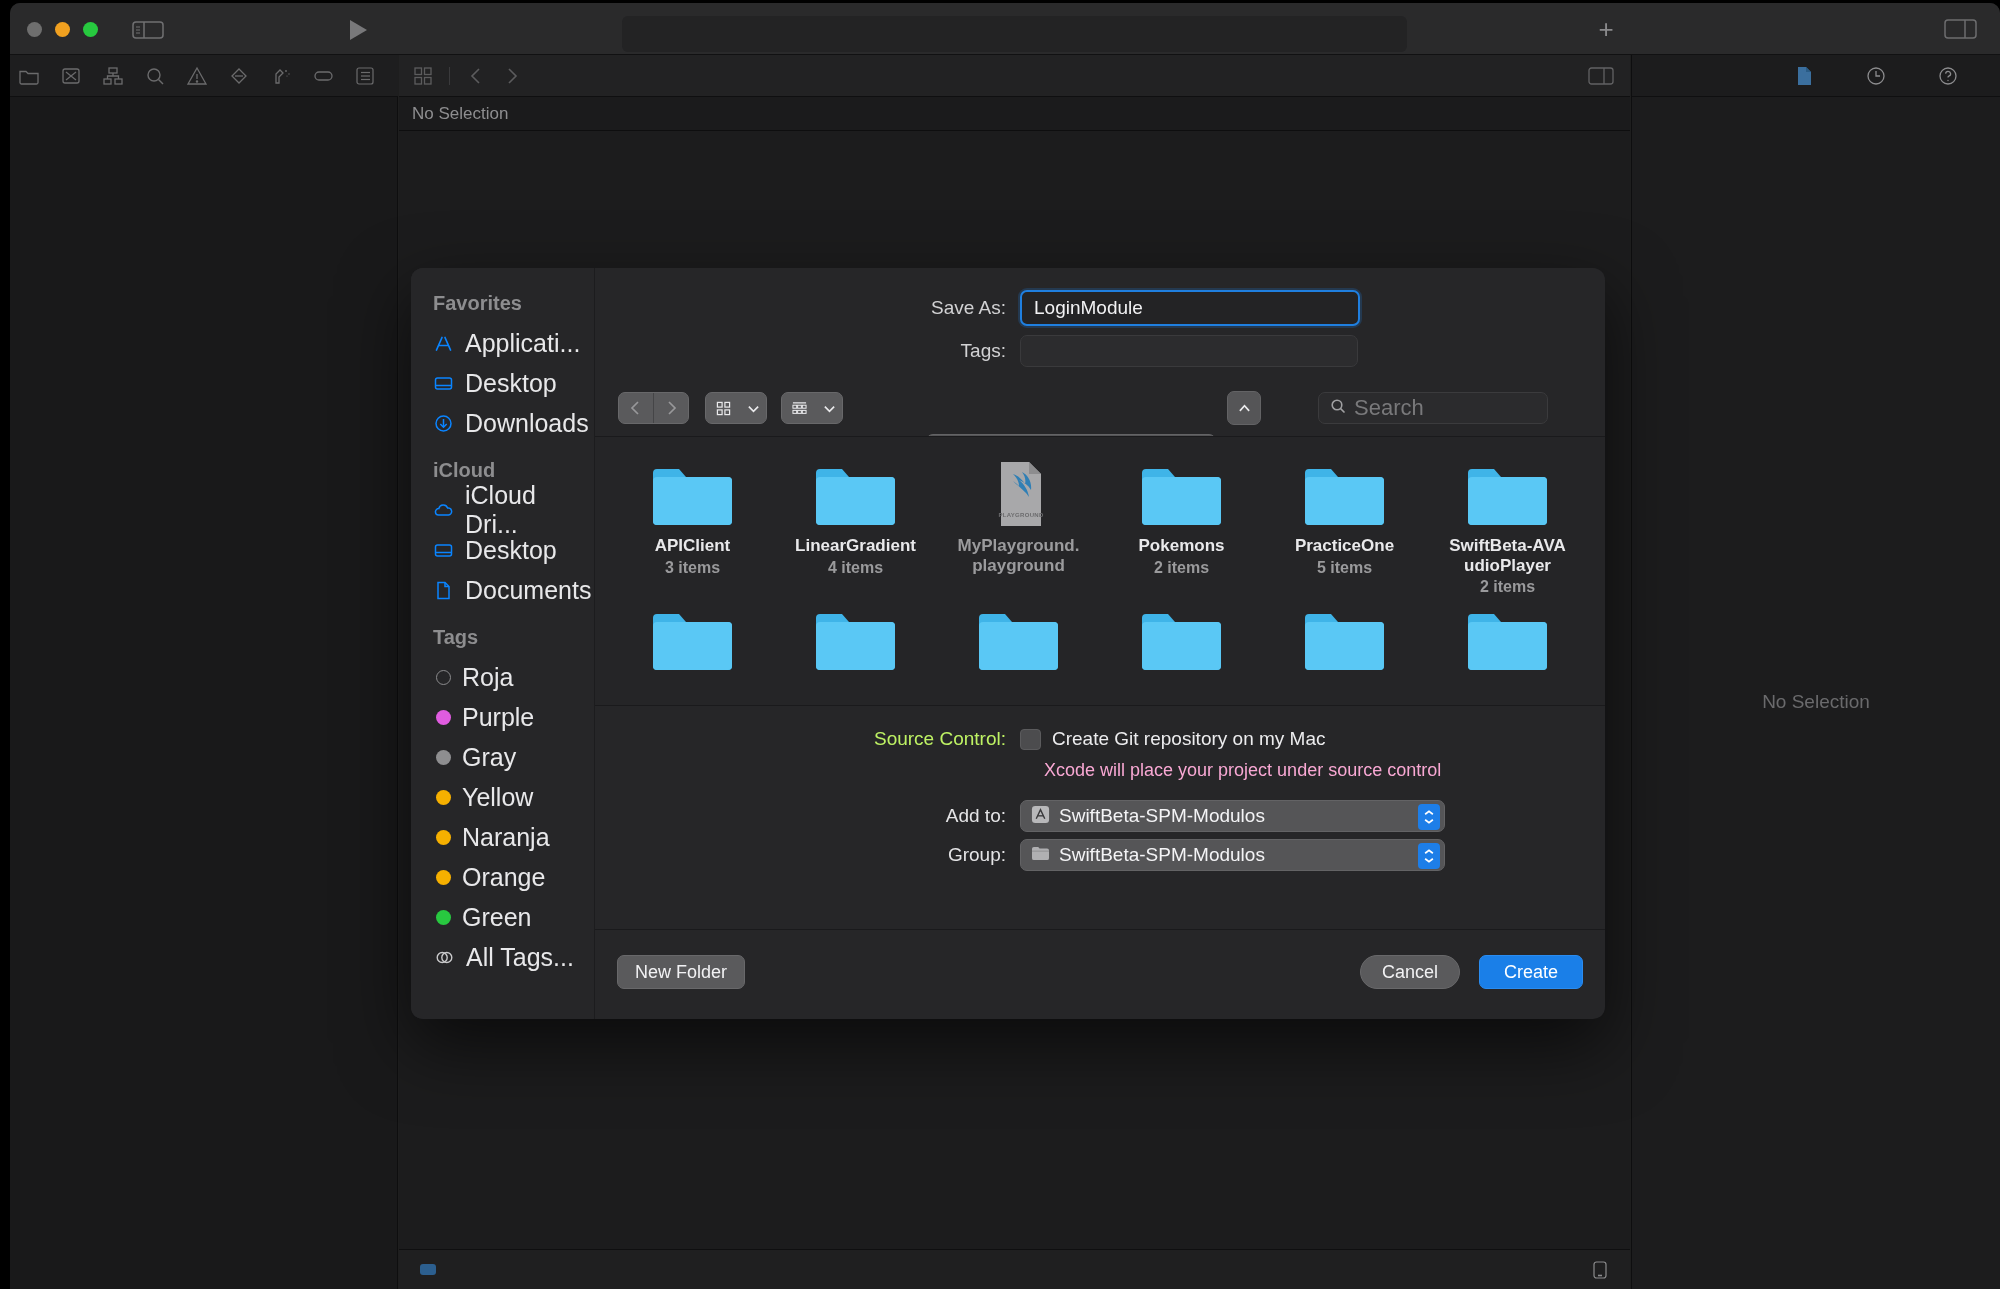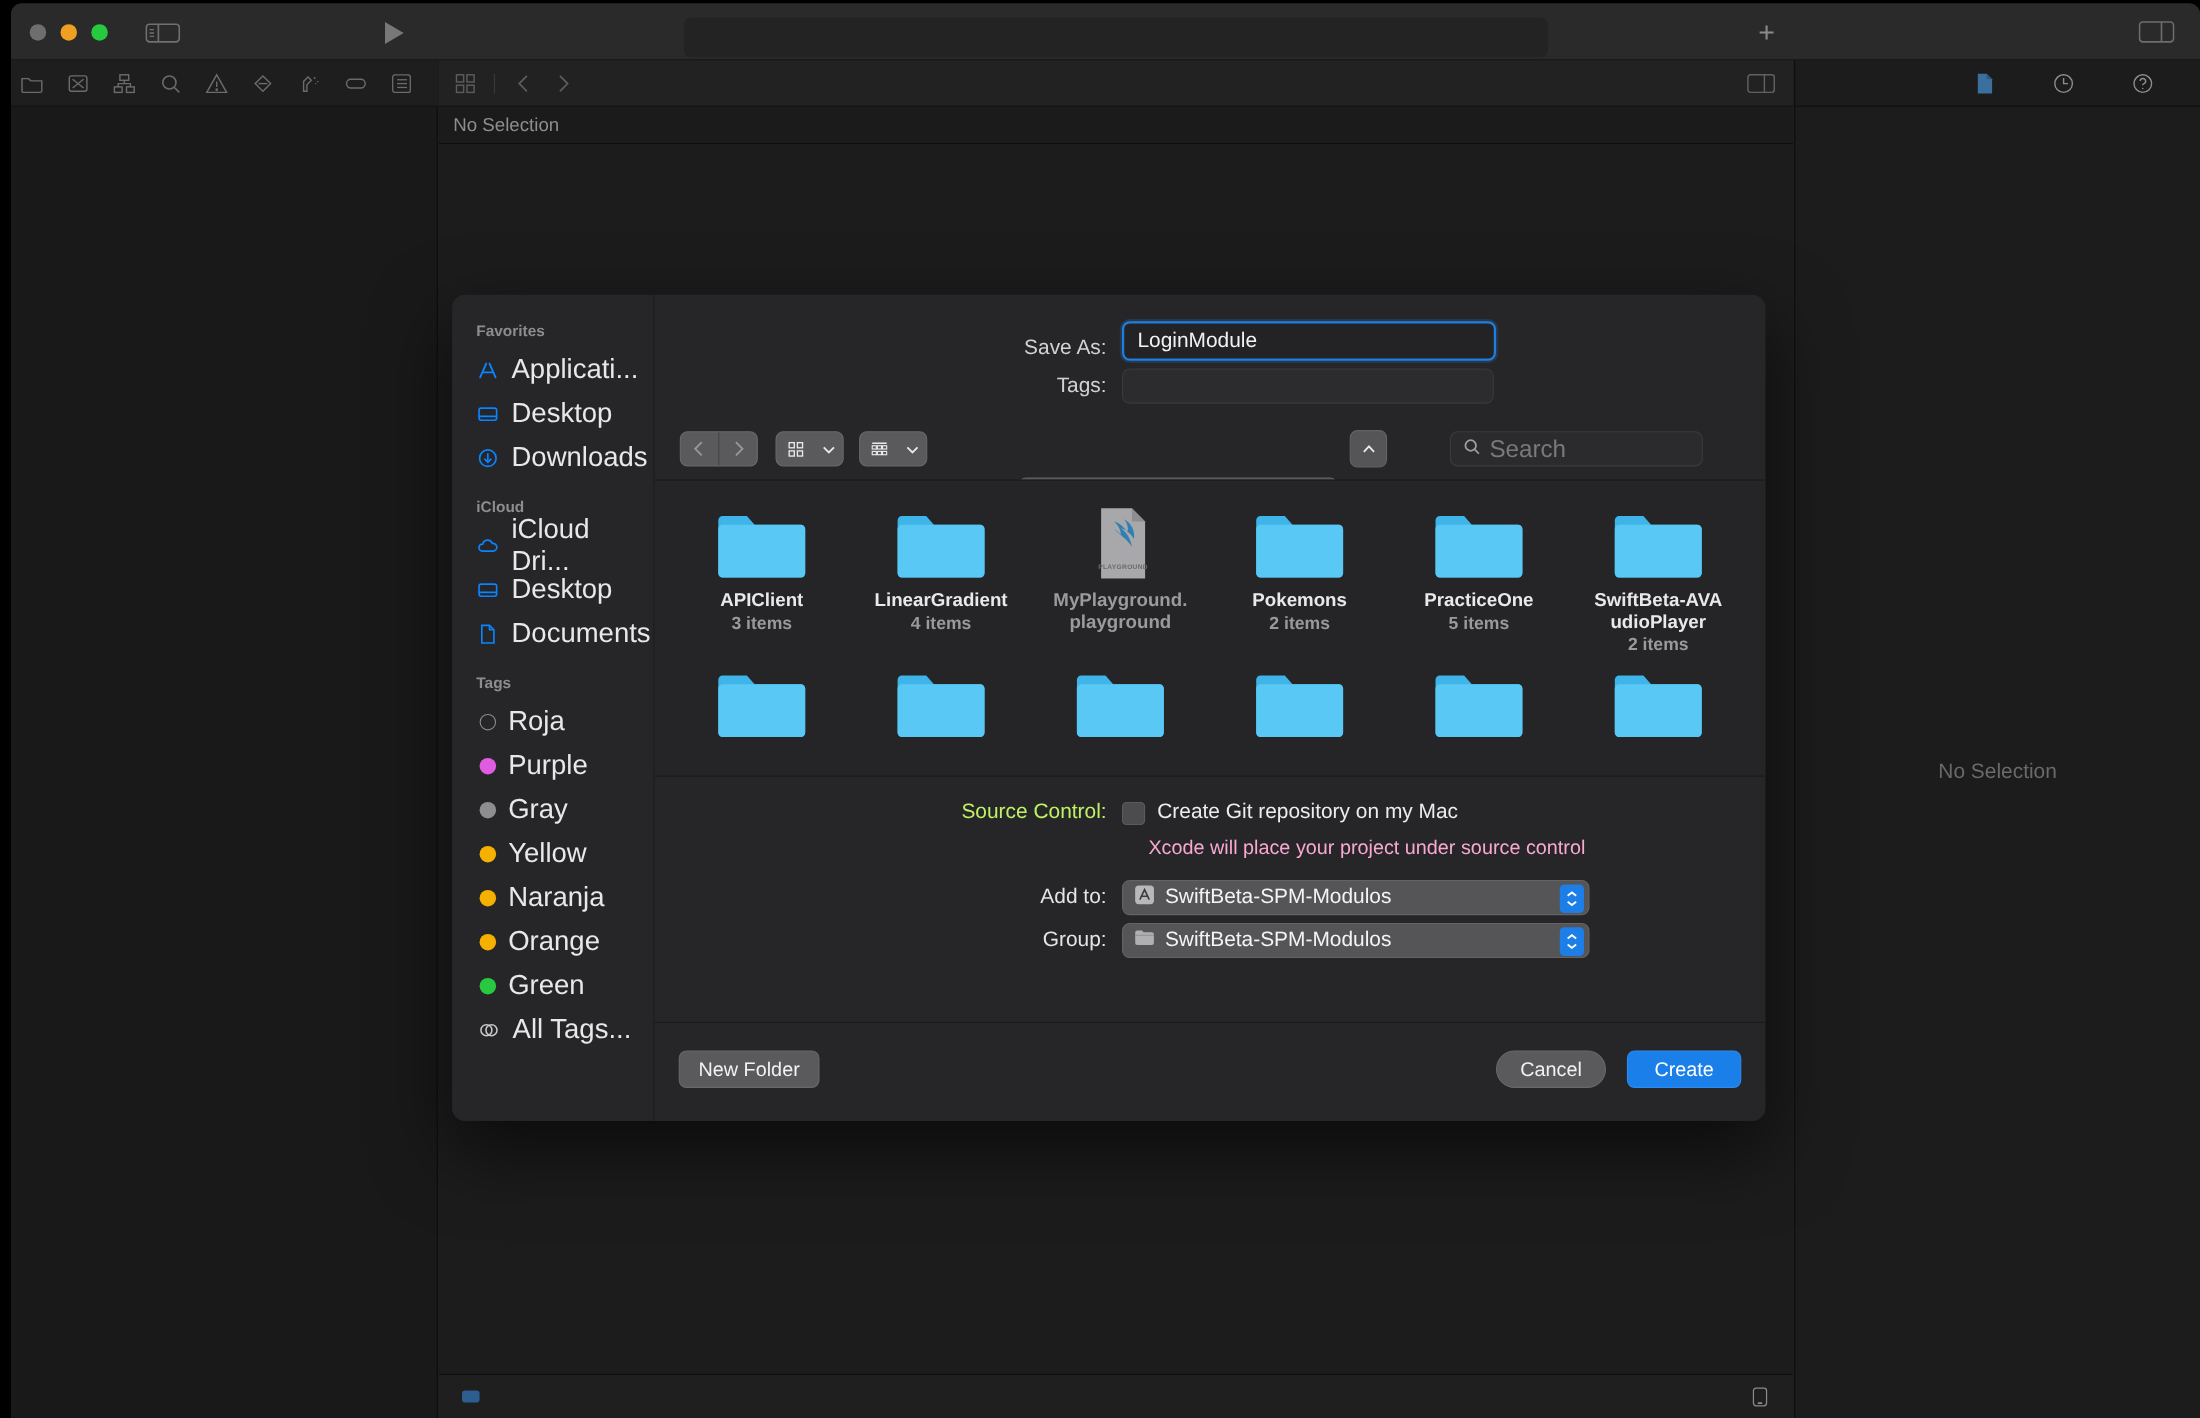--- a/index.html
+++ b/index.html
@@ -116,41 +116,41 @@
   }
 
   
   #panel-sidebar {
     width: 184px; height: 100%;
     background: #262628;
     border-right: 1px solid #1c1c1e;
     padding-top: 20px;
   }
   .sb-header {
-    color: #8d8d8f; font-size: 14px; font-weight: 600;
+    color: #8d8d8f; font-size: 20px; font-weight: 600;
     padding: 16px 0 8px 22px;
   }
   .sb-header:first-child { padding-top: 4px; }
   .sb-item {
     display: flex; align-items: center; gap: 11px;
     height: 40px; padding-left: 22px;
     color: #e8e8ea; font-size: 25px;
   }
   .sb-ico { width: 21px; height: 21px; flex: 0 0 21px; display: flex; align-items: center; justify-content: center; }
   .tag-dot { width: 15px; height: 15px; border-radius: 50%; flex: 0 0 15px; margin-left: 3px; }
   .tag-dot.hollow { background: transparent; border: 1.6px solid #8b8b8d; }
 
   
   #panel-main { flex: 1; position: relative; }
 
   
   #saveas-row, #tags-row {
     position: absolute; display: flex; align-items: center;
   }
-  #saveas-row { left: 0; top: 20px; width: 100%; height: 40px; align-items: flex-end; }
+  #saveas-row { left: 0; top: 20px; width: 100%; height: 40px; }
   #tags-row   { left: 0; top: 65px; width: 100%; height: 36px; }
   .field-label {
     width: 425px; text-align: right; padding-right: 14px;
     color: #d2d2d4; font-size: 19px;
   }
   #saveas-input {
     width: 340px; height: 36px;
     background: #232325;
     border: 2px solid #1f7fe0;
     border-radius: 7px;

